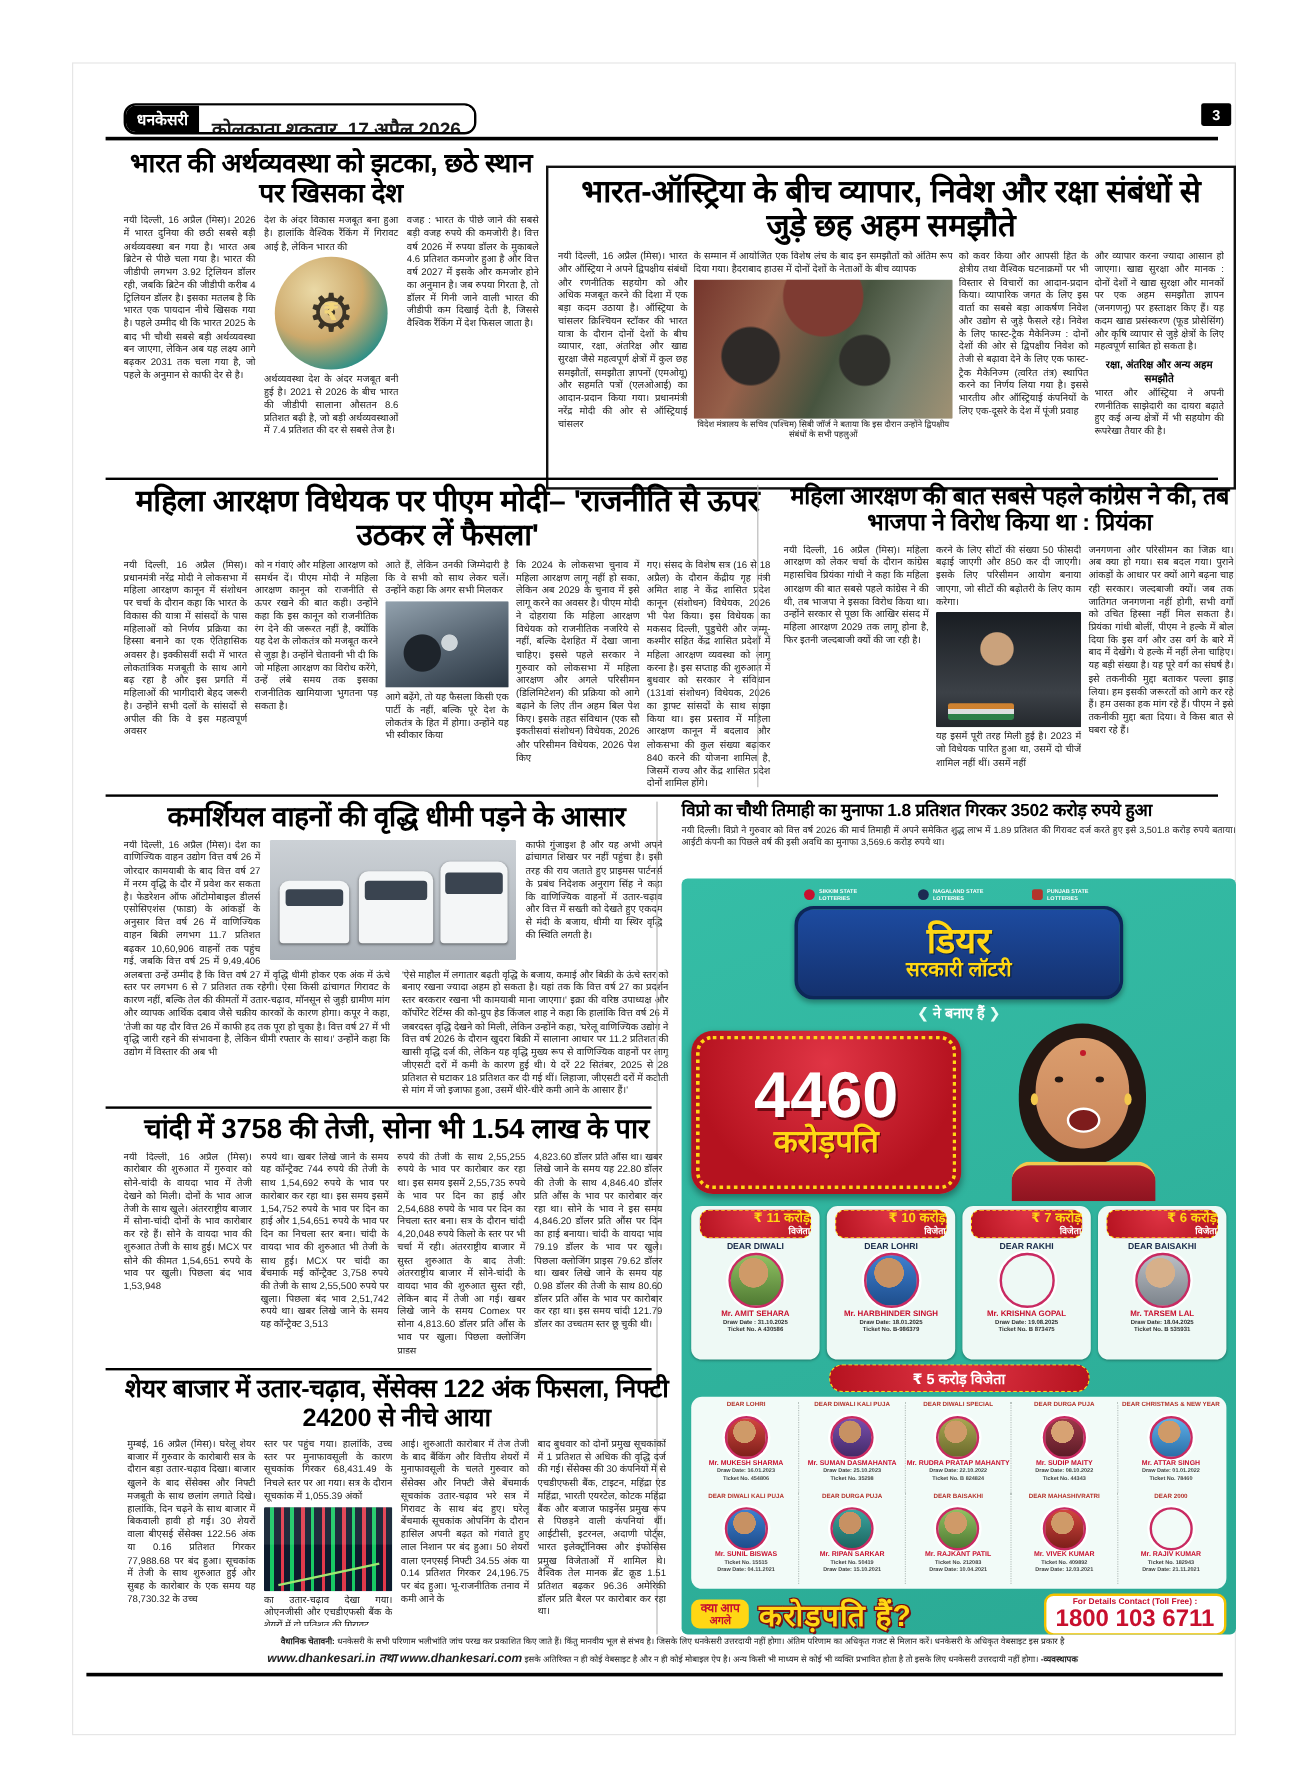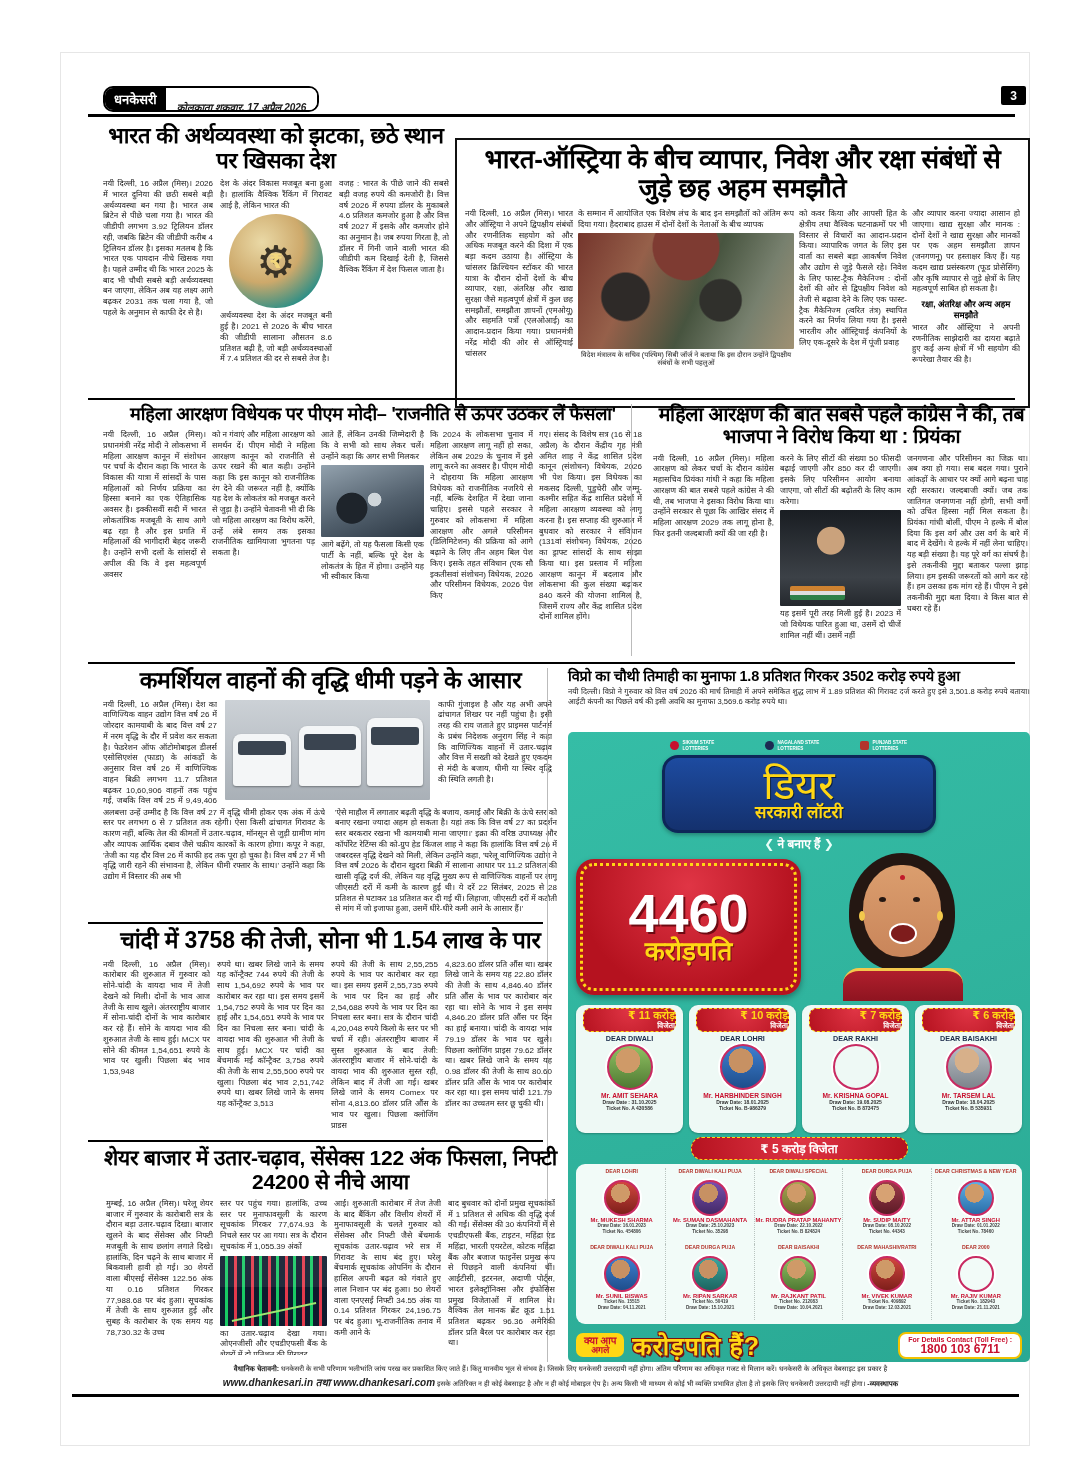--- a/index.html
+++ b/index.html
@@ -6,21 +6,21 @@
   .page{position:relative;width:1091px;height:1481px;background:#fff;overflow:hidden;
         font-family:"Liberation Sans","DejaVu Sans",sans-serif;color:#1a1a1a;}
   .scan-edge{position:absolute;left:60px;top:52px;width:968px;height:1392px;border:1px solid #e6e6e6;}
   .abs{position:absolute;margin-left:15px;}
   .rule{position:absolute;background:#000;}
   .vline{position:absolute;width:1px;background:#bbb;}
 
   
   .masthead{display:flex;align-items:stretch;border:2px solid #000;border-radius:10px;overflow:hidden;height:22px;}
   .masthead .brand{background:#000;color:#fff;font-weight:700;font-size:13px;padding:2px 9px;display:flex;align-items:center;}
-  .masthead .edition{font-weight:700;font-size:10px;padding:19px 11px;display:flex;align-items:center;background:#fff;font-style:italic;}
+  .masthead .edition{font-weight:700;font-size:16px;padding:19px 11px;display:flex;align-items:center;background:#fff;}
   .pagenum{background:#000;color:#fff;font-weight:700;font-size:12px;display:flex;align-items:center;justify-content:center;border-radius:2px;}
 
   
   .art h1{margin:0;text-align:center;font-weight:700;line-height:1.12;color:#000;letter-spacing:-0.2px;}
   .cols{display:flex;margin-top:6px;overflow:hidden;}
   .col{text-align:justify;font-size:8px;line-height:1.34;color:#222;overflow:hidden;}
   .boxed{border:2px solid #111;padding:5px 8px;box-sizing:border-box;}
   .caption{font-size:7px;line-height:1.25;text-align:center;color:#222;margin-top:2px;}
   .subhead{font-weight:700;font-size:8.5px;text-align:center;margin:3px 0;color:#000;}
 
@@ -56,21 +56,21 @@
   
   .ad{background:linear-gradient(160deg,#35bda6,#2aa994);border-radius:5px;box-sizing:border-box;
       padding:6px 8px;overflow:hidden;}
   .ad-logos{display:flex;justify-content:center;gap:26px;align-items:center;height:15px;margin-bottom:2px;}
   .ad-logo{display:flex;align-items:center;gap:4px;}
   .ad-logo .dot{width:9px;height:9px;border-radius:50%;}
   .ad-logo .lbl{font-size:4.6px;font-weight:700;color:#fff;line-height:1.1;max-width:56px;}
   .brandbox{width:268px;height:72px;margin:0 auto;background:linear-gradient(180deg,#1d4ba0,#14316e);
       border:3px solid #0d2758;border-radius:16px;display:flex;flex-direction:column;align-items:center;justify-content:center;
       box-shadow:0 2px 4px rgba(0,0,0,.3);}
-  .brandbox .b1{font-size:40px;font-weight:400;color:#ffd714;line-height:.95;text-shadow:1px 1px 0 #0a1e44;}
+  .brandbox .b1{font-size:30px;font-weight:700;color:#ffd714;line-height:.95;text-shadow:1px 1px 0 #0a1e44;}
   .brandbox .b2{font-size:17px;font-weight:700;color:#ffd714;line-height:1.05;text-shadow:1px 1px 0 #0a1e44;}
   .tagline{text-align:center;color:#fff;font-weight:700;font-size:12px;height:16px;margin:2px 0;}
   .tagline:before{content:"❮ ";color:#e8fff8;} .tagline:after{content:" ❯";color:#e8fff8;}
   .jackrow{display:flex;align-items:flex-start;gap:8px;height:148px;margin-bottom:4px;}
   .jackpot{width:225px;height:136px;margin-top:6px;background:radial-gradient(circle at 50% 20%,#e03545,#b5121f 70%);
       border-radius:18px;outline:3px dotted #ffd714;outline-offset:-7px;display:flex;flex-direction:column;
       align-items:center;justify-content:center;box-shadow:0 3px 6px rgba(0,0,0,.35);}
   .jackpot .n{font-size:54px;font-weight:700;color:#fff;line-height:.9;text-shadow:2px 2px 0 #6e0a12;}
   .jackpot .l{font-size:26px;font-weight:700;color:#ffd714;line-height:1.05;text-shadow:1px 1px 0 #6e0a12;}
   .woman{position:relative;width:185px;height:148px;}
@@ -108,21 +108,21 @@
   .w-name{font-size:5.8px;font-weight:700;color:#c8102e;margin-top:1px;white-space:nowrap;}
   .w-line{font-size:4.6px;font-weight:700;color:#444;line-height:1.2;}
   .ctarow{display:flex;align-items:center;gap:8px;height:34px;}
   .cta-q{background:#ffd714;border-radius:7px;padding:2px 8px;text-align:center;}
   .cta-q .q1{font-size:10px;font-weight:700;color:#c8102e;line-height:1.1;}
   .cta-q .q2{font-size:9px;font-weight:700;color:#c8102e;line-height:1.1;}
   .cta-big{font-size:25px;font-weight:700;color:#ffd714;letter-spacing:1px;
       text-shadow:1.5px 1.5px 0 #7a0f14,-1px -1px 0 #7a0f14,1px -1px 0 #7a0f14,-1px 1px 0 #7a0f14;}
   .cta-phone{margin-left:auto;background:#fff;border:2px solid #f2c200;border-radius:8px;padding:2px 8px;text-align:center;}
   .cta-phone .lbl{font-size:7px;font-weight:700;color:#c8102e;}
-  .cta-phone .num{font-size:12px;font-weight:700;color:#c8102e;line-height:1;}
+  .cta-phone .num{font-size:20px;font-weight:700;color:#c8102e;line-height:1;}
 
   
   .g-green{background:radial-gradient(circle at 45% 35%,#cf9a68 0 34%,transparent 35%),linear-gradient(180deg,#8fc162,#507a33);}
   .g-blue{background:radial-gradient(circle at 45% 35%,#c79163 0 34%,transparent 35%),linear-gradient(180deg,#3d7fd0,#1e4e8c);}
   .g-orange{background:radial-gradient(circle at 45% 35%,#c08softy 0 0%,transparent 0%),radial-gradient(circle at 45% 35%,#c98f5e 0 34%,transparent 35%),linear-gradient(180deg,#e0a04a,#a85f23);}
   .g-gray{background:radial-gradient(circle at 45% 35%,#d7b08a 0 34%,transparent 35%),linear-gradient(180deg,#b9bec4,#7d848c);}
   .g-red{background:radial-gradient(circle at 45% 35%,#cf9a68 0 34%,transparent 35%),linear-gradient(180deg,#d2473f,#7e1f1a);}
   .g-purple{background:radial-gradient(circle at 45% 35%,#c79163 0 34%,transparent 35%),linear-gradient(180deg,#7a4fae,#432a68);}
   .g-teal{background:radial-gradient(circle at 45% 35%,#c79163 0 34%,transparent 35%),linear-gradient(180deg,#3aa6a0,#1d6560);}
   .g-olive{background:radial-gradient(circle at 45% 35%,#cf9a68 0 34%,transparent 35%),linear-gradient(180deg,#a8a751,#6b6a2c);}
@@ -177,21 +177,21 @@
         <div class="col" style="width:108px;">और व्यापार करना ज्यादा आसान हो जाएगा। खाद्य सुरक्षा और मानक : दोनों देशों ने खाद्य सुरक्षा और मानकों पर एक अहम समझौता ज्ञापन (जनगणनू) पर हस्ताक्षर किए हैं। यह कदम खाद्य प्रसंस्करण (फूड प्रोसेसिंग) और कृषि व्यापार से जुड़े क्षेत्रों के लिए महत्वपूर्ण साबित हो सकता है।</div>
         <div class="subhead">रक्षा, अंतरिक्ष और अन्य अहम समझौते</div>
         <div class="col" style="width:108px;">भारत और ऑस्ट्रिया ने अपनी रणनीतिक साझेदारी का दायरा बढ़ाते हुए कई अन्य क्षेत्रों में भी सहयोग की रूपरेखा तैयार की है।</div>
       </div>
     </div>
   </div>
 
   <div class="rule" style="left:88px;top:398px;width:927px;height:2px;"></div>
 
   <div class="abs art" style="left:88px;top:404px;width:540px;height:256px;">
-    <h1 style="font-size:18px;">महिला आरक्षण विधेयक पर पीएम मोदी– 'राजनीति से ऊपर उठकर लें फैसला'</h1>
+    <h1 style="font-size:25px;">महिला आरक्षण विधेयक पर पीएम मोदी– 'राजनीति से ऊपर उठकर लें फैसला'</h1>
     <div class="cols" style="gap:6px;height:192px;">
       <div class="col" style="width:103px;">नयी दिल्ली, 16 अप्रैल (मिस)। प्रधानमंत्री नरेंद्र मोदी ने लोकसभा में महिला आरक्षण कानून में संशोधन पर चर्चा के दौरान कहा कि भारत के विकास की यात्रा में सांसदों के पास महिलाओं को निर्णय प्रक्रिया का हिस्सा बनाने का एक ऐतिहासिक अवसर है। इक्कीसवीं सदी में भारत लोकतांत्रिक मजबूती के साथ आगे बढ़ रहा है और इस प्रगति में महिलाओं की भागीदारी बेहद जरूरी है। उन्होंने सभी दलों के सांसदों से अपील की कि वे इस महत्वपूर्ण अवसर</div>
       <div class="col" style="width:103px;">को न गंवाएं और महिला आरक्षण को समर्थन दें। पीएम मोदी ने महिला आरक्षण कानून को राजनीति से ऊपर रखने की बात कही। उन्होंने कहा कि इस कानून को राजनीतिक रंग देने की जरूरत नहीं है, क्योंकि यह देश के लोकतंत्र को मजबूत करने से जुड़ा है। उन्होंने चेतावनी भी दी कि जो महिला आरक्षण का विरोध करेंगे, उन्हें लंबे समय तक इसका राजनीतिक खामियाजा भुगतना पड़ सकता है।</div>
       <div style="width:103px;overflow:hidden;">
         <div class="col" style="width:103px;">आते हैं, लेकिन उनकी जिम्मेदारी है कि वे सभी को साथ लेकर चलें। उन्होंने कहा कि अगर सभी मिलकर</div>
         <div class="ph ph-modi" style="margin:3px 0;"></div>
         <div class="col" style="width:103px;">आगे बढ़ेंगे, तो यह फैसला किसी एक पार्टी के नहीं, बल्कि पूरे देश के लोकतंत्र के हित में होगा। उन्होंने यह भी स्वीकार किया</div>
       </div>
       <div class="col" style="width:103px;">कि 2024 के लोकसभा चुनाव में महिला आरक्षण लागू नहीं हो सका, लेकिन अब 2029 के चुनाव में इसे लागू करने का अवसर है। पीएम मोदी ने दोहराया कि महिला आरक्षण विधेयक को राजनीतिक नजरिये से नहीं, बल्कि देशहित में देखा जाना चाहिए। इससे पहले सरकार ने गुरुवार को लोकसभा में महिला आरक्षण और अगले परिसीमन (डिलिमिटेशन) की प्रक्रिया को आगे बढ़ाने के लिए तीन अहम बिल पेश किए। इसके तहत संविधान (एक सौ इकतीसवां संशोधन) विधेयक, 2026 और परिसीमन विधेयक, 2026 पेश किए</div>
       <div class="col" style="width:103px;">गए। संसद के विशेष सत्र (16 से 18 अप्रैल) के दौरान केंद्रीय गृह मंत्री अमित शाह ने केंद्र शासित प्रदेश कानून (संशोधन) विधेयक, 2026 भी पेश किया। इस विधेयक का मकसद दिल्ली, पुडुचेरी और जम्मू-कश्मीर सहित केंद्र शासित प्रदेशों में महिला आरक्षण व्यवस्था को लागू करना है। इस सप्ताह की शुरुआत में बुधवार को सरकार ने संविधान (131वां संशोधन) विधेयक, 2026 का ड्राफ्ट सांसदों के साथ साझा किया था। इस प्रस्ताव में महिला आरक्षण कानून में बदलाव और लोकसभा की कुल संख्या बढ़ाकर 840 करने की योजना शामिल है, जिसमें राज्य और केंद्र शासित प्रदेश दोनों शामिल होंगे।</div>
@@ -427,21 +427,21 @@
     </div>
   </div>
 
   <div class="rule" style="left:88px;top:1140px;width:455px;height:2px;"></div>
 
   <div class="abs art" style="left:88px;top:1146px;width:455px;height:216px;">
     <h1 style="font-size:21px;">शेयर बाजार में उतार-चढ़ाव, सेंसेक्स 122 अंक फिसला, निफ्टी 24200 से नीचे आया</h1>
     <div class="cols" style="gap:7px;height:156px;justify-content:center;">
       <div class="col" style="width:107px;">मुम्बई, 16 अप्रैल (मिस)। घरेलू शेयर बाजार में गुरुवार के कारोबारी सत्र के दौरान बड़ा उतार-चढ़ाव दिखा। बाजार खुलने के बाद सेंसेक्स और निफ्टी मजबूती के साथ छलांग लगाते दिखे। हालांकि, दिन चढ़ने के साथ बाजार में बिकवाली हावी हो गई। 30 शेयरों वाला बीएसई सेंसेक्स 122.56 अंक या 0.16 प्रतिशत गिरकर 77,988.68 पर बंद हुआ। सूचकांक में तेजी के साथ शुरुआत हुई और सुबह के कारोबार के एक समय यह 78,730.32 के उच्च</div>
       <div style="width:107px;overflow:hidden;">
-        <div class="col" style="width:107px;">स्तर पर पहुंच गया। हालांकि, उच्च स्तर पर मुनाफावसूली के कारण सूचकांक गिरकर 77,674.93 के निचले स्तर पर आ गया। सत्र के दौरान सूचकांक में 1,055.39 अंकों</div>
+        <div class="col" style="width:107px;">स्तर पर पहुंच गया। हालांकि, उच्च स्तर पर मुनाफावसूली के कारण सूचकांक गिरकर 68,431.49 के निचले स्तर पर आ गया। सत्र के दौरान सूचकांक में 1,055.39 अंकों</div>
         <div class="ph ph-stock" style="margin:3px 0;"></div>
         <div class="col" style="width:107px;">का उतार-चढ़ाव देखा गया। ओएनजीसी और एचडीएफसी बैंक के शेयरों में दो प्रतिशत की गिरावट</div>
       </div>
       <div class="col" style="width:107px;">आई। शुरुआती कारोबार में तेज तेजी के बाद बैंकिंग और वित्तीय शेयरों में मुनाफावसूली के चलते गुरुवार को सेंसेक्स और निफ्टी जैसे बेंचमार्क सूचकांक उतार-चढ़ाव भरे सत्र में गिरावट के साथ बंद हुए। घरेलू बेंचमार्क सूचकांक ओपनिंग के दौरान हासिल अपनी बढ़त को गंवाते हुए लाल निशान पर बंद हुआ। 50 शेयरों वाला एनएसई निफ्टी 34.55 अंक या 0.14 प्रतिशत गिरकर 24,196.75 पर बंद हुआ। भू-राजनीतिक तनाव में कमी आने के</div>
       <div class="col" style="width:107px;">बाद बुधवार को दोनों प्रमुख सूचकांकों में 1 प्रतिशत से अधिक की वृद्धि दर्ज की गई। सेंसेक्स की 30 कंपनियों में से एचडीएफसी बैंक, टाइटन, महिंद्रा एंड महिंद्रा, भारती एयरटेल, कोटक महिंद्रा बैंक और बजाज फाइनेंस प्रमुख रूप से पिछड़ने वाली कंपनियां थीं। आईटीसी, इटरनल, अदाणी पोर्ट्स, भारत इलेक्ट्रॉनिक्स और इंफोसिस प्रमुख विजेताओं में शामिल थे। वैश्विक तेल मानक ब्रेंट क्रूड 1.51 प्रतिशत बढ़कर 96.36 अमेरिकी डॉलर प्रति बैरल पर कारोबार कर रहा था।</div>
     </div>
   </div>
 
   <div class="abs foot" style="left:75px;top:1364px;width:941px;">
     <div>

